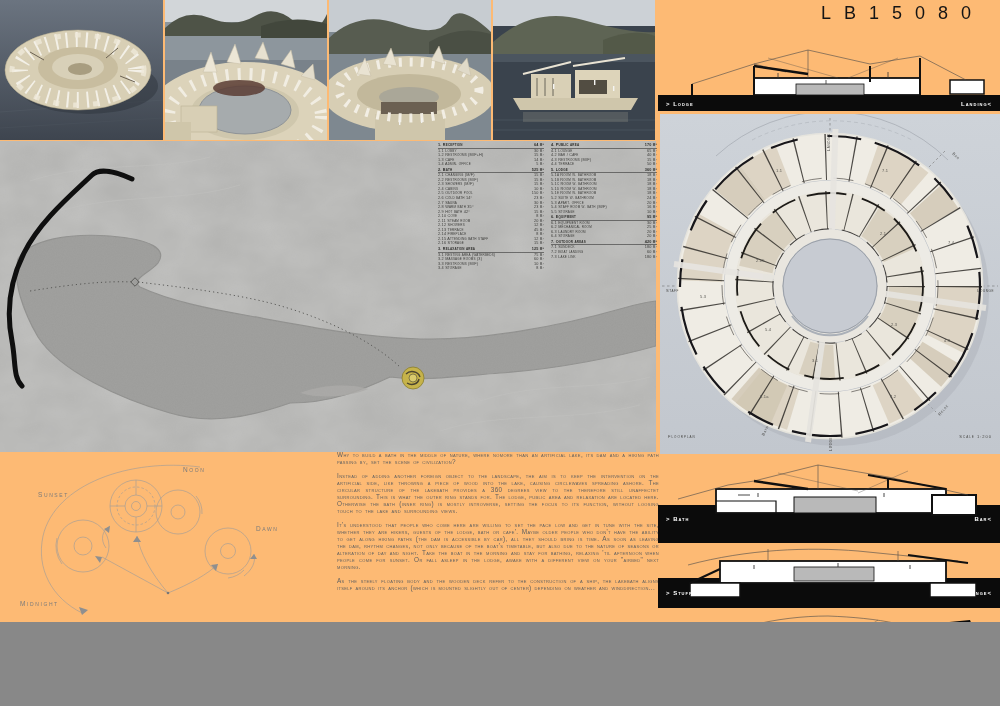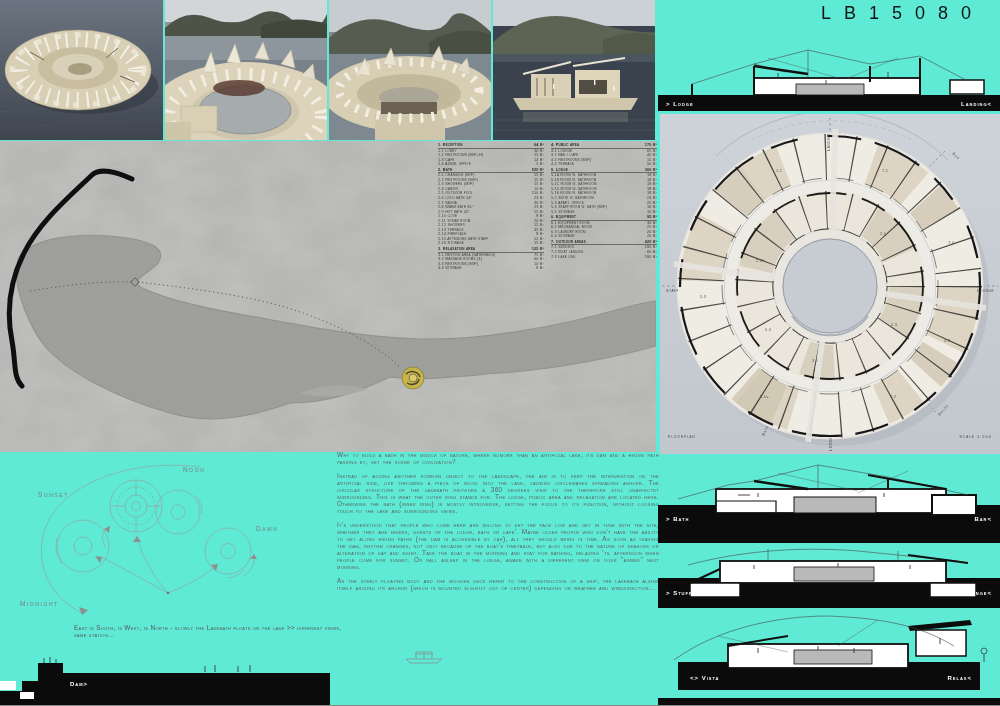--- a/index.html
+++ b/index.html
@@ -1,16 +1,16 @@
 <!DOCTYPE html>
 <html><head>
 <meta charset="utf-8">
 <style>
   html,body{margin:0;padding:0;background:#888;}
-  #board{position:relative;width:1000px;height:705px;background:#5eead4;overflow:hidden;
+  #board{position:relative;width:1000px;height:622px;background:#fdba74;overflow:hidden;
          font-family:"Liberation Sans",sans-serif;margin:0 auto;}
   .abs{position:absolute;}
   
   #code{top:3px;left:821px;font-size:18px;letter-spacing:13px;font-weight:500;color:#141414;white-space:nowrap;}
   
   #prog{top:142px;left:438px;display:flex;gap:7px;}
   .prog-col{width:106px;}
   .prog-row{display:flex;justify-content:space-between;font-size:3.8px;line-height:4.55px;
             color:#3c3c3a;font-variant:small-caps;letter-spacing:.2px;white-space:nowrap;overflow:hidden;}
   .prog-row .prog-area{padding-left:2px;}

